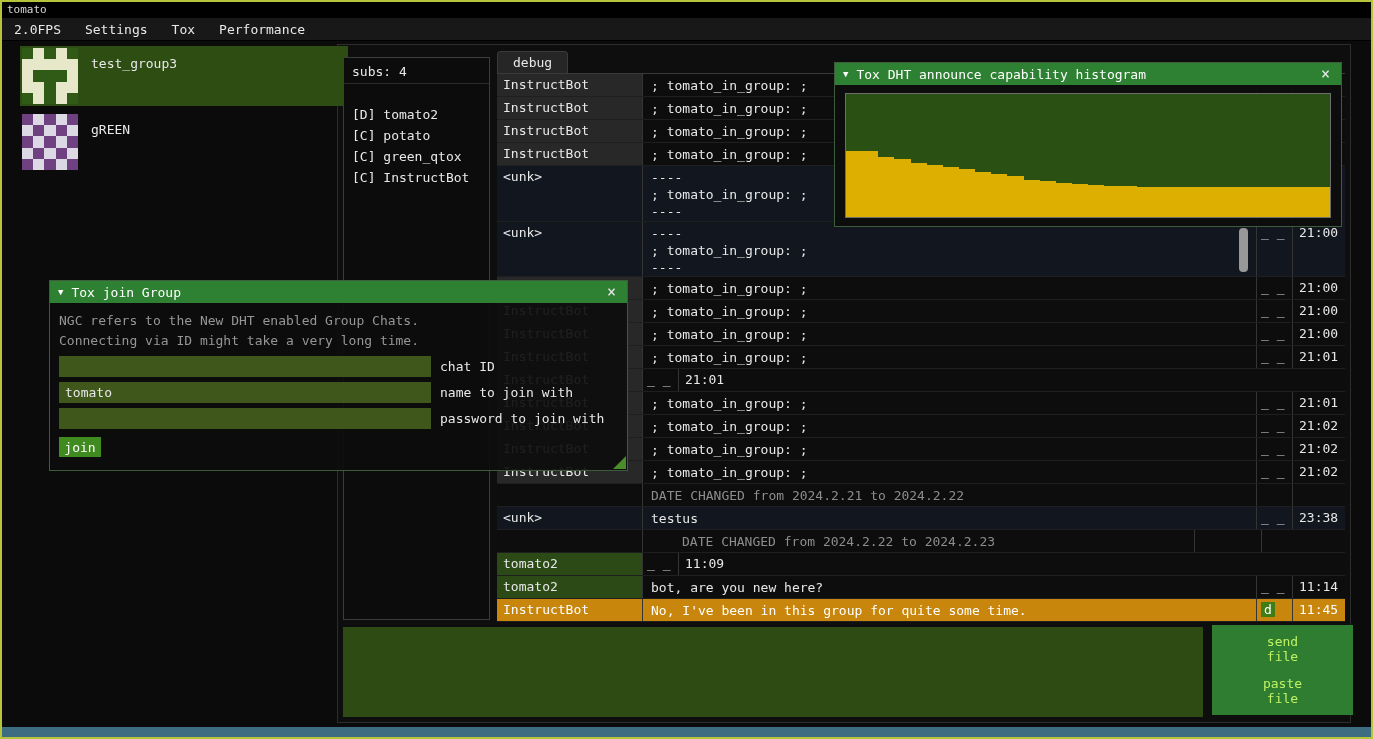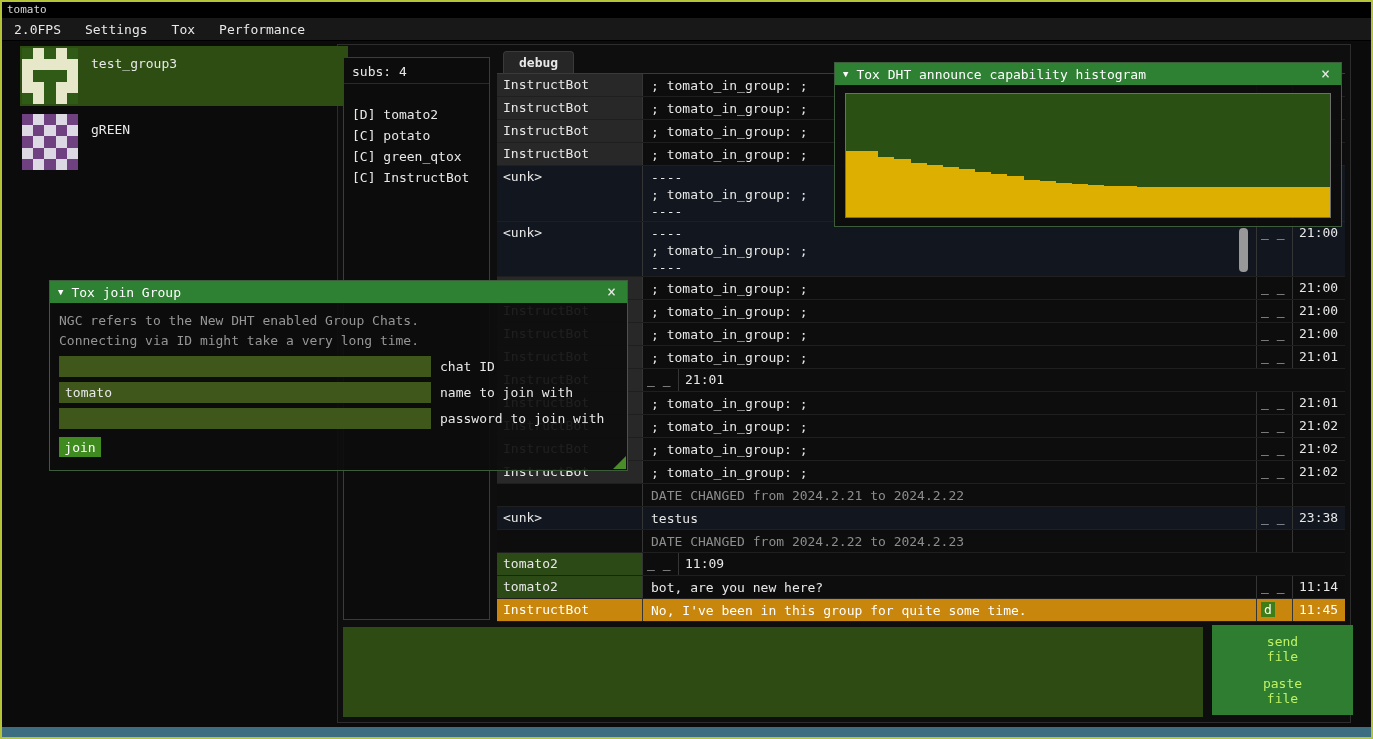--- a/index.html
+++ b/index.html
@@ -25,21 +25,21 @@
   .gname { margin-top:8px; }
 
   
   .main-window { position:absolute; left:337px; top:44px; width:1014px; height:679px; background:#0e0e0e; border:1px solid #2d2d2d; z-index:1; }
   .subs-panel { position:absolute; left:343px; top:57px; width:147px; height:563px; border:1px solid #3c3c3c; background:#0c0c0c; z-index:2; }
   .subs-header { padding:6px 8px 4px; }
   .subs-list { border-top:1px solid #2a2a2a; padding-top:20px; }
   .sub-item { padding:1px 8px; line-height:19px; white-space:nowrap; }
 
   .tabbar { position:absolute; left:497px; top:50px; width:848px; height:24px; border-bottom:1px solid #3a3a3a; display:flex; align-items:flex-end; z-index:2; }
-  .tab { margin-left:6px; padding:3px 15px; background:#262626; border:1px solid #3a3a3a; border-bottom:none; border-radius:4px 4px 0 0;font-weight:bold; }
+  .tab { padding:3px 15px; background:#262626; border:1px solid #3a3a3a; border-bottom:none; border-radius:4px 4px 0 0; }
 
   .chat-log { position:absolute; left:497px; top:74px; width:848px; background:#0d0d0d; z-index:2; }
   .crow { display:flex; border-bottom:1px solid #1f1f1f; background:#0d0d0d; overflow:hidden; }
   .cname { width:146px; min-width:146px; padding:3px 6px; background:#282828; border-right:1px solid #353535; overflow:hidden; white-space:nowrap; }
   .cmsg { flex:1; padding:3px 8px; border-right:1px solid #353535; white-space:pre-line; line-height:17px; overflow:hidden; }
   .cflags { width:36px; min-width:36px; padding:3px 4px; border-right:1px solid #353535; color:#d8d8d8; }
   .ctime { width:52px; min-width:52px; padding:3px 6px; }
   .v-unk { background:#11161f; }
   .v-unk .cname { background:#11161f; }
   .v-system .cname { background:#0d0d0d; }
@@ -267,21 +267,21 @@
         <div class="cmsg">DATE CHANGED from 2024.2.21 to 2024.2.22</div>
         <div class="cflags"></div>
         <div class="ctime"></div>
       </div>
       <div class="crow v-unk" style="height: 23px;">
         <div class="cname">&lt;unk&gt;</div>
         <div class="cmsg">testus</div>
         <div class="cflags"><span class="flag">_ _</span></div>
         <div class="ctime">23:38</div>
       </div>
-      <div class="crow v-system" style="height: 23px;">
+      <div class="crow v-system" style="height: 23px; gap: 31px;">
         <div class="cname"></div>
         <div class="cmsg">DATE CHANGED from 2024.2.22 to 2024.2.23</div>
         <div class="cflags"></div>
         <div class="ctime"></div>
       </div>
       <div class="crow v-tomato2" style="height: 23px;">
         <div class="cname">tomato2</div>
         <div class="cflags"><span class="flag">_ _</span></div>
         <div class="ctime">11:09</div>
       </div>

